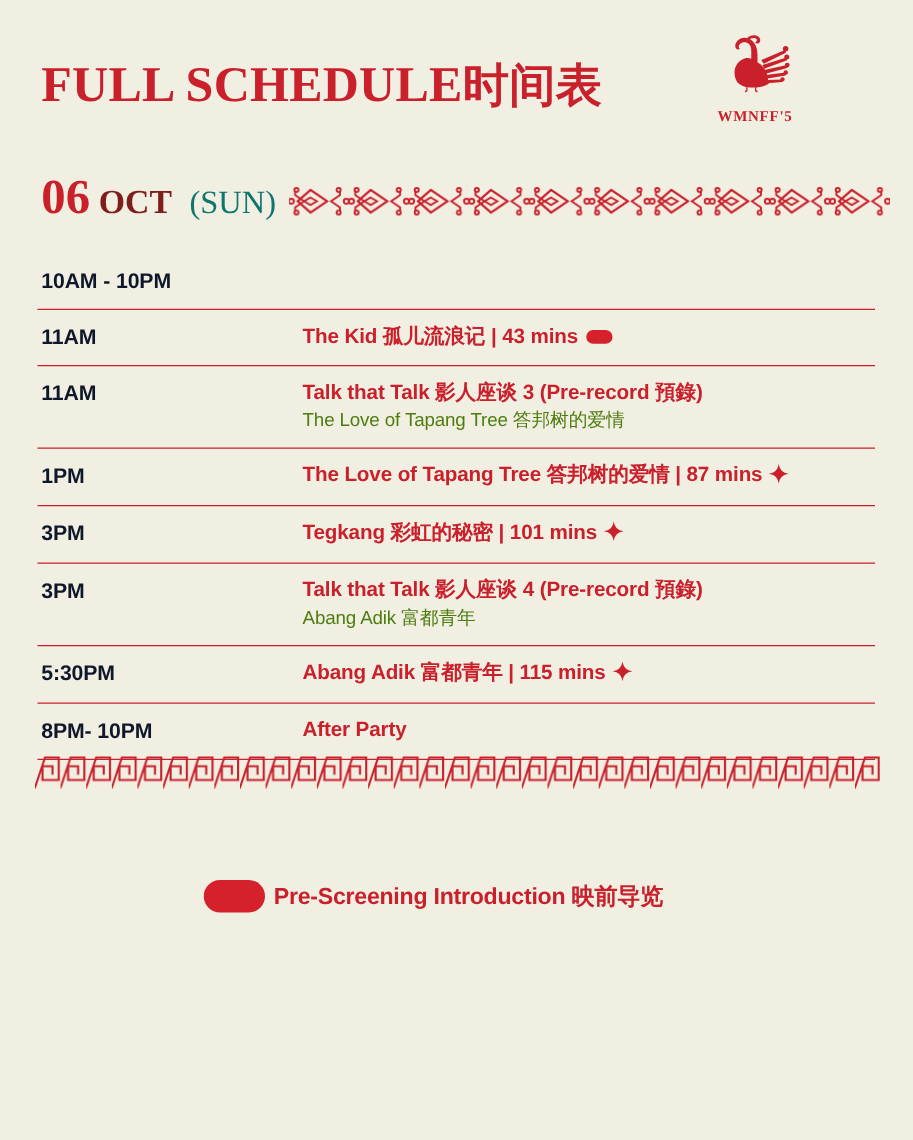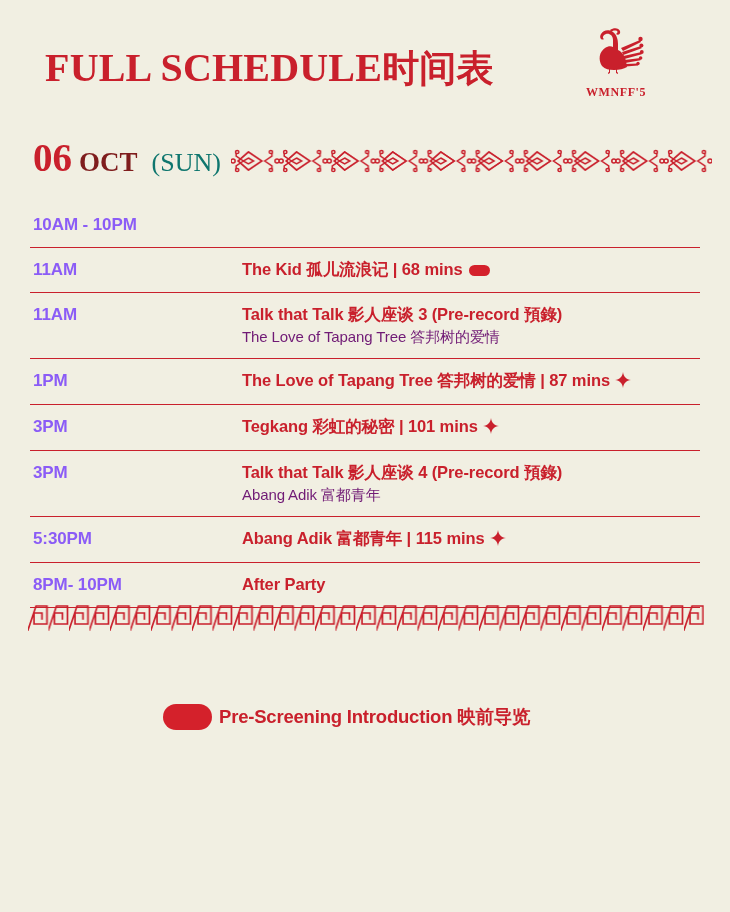--- a/index.html
+++ b/index.html
@@ -19,21 +19,21 @@
     position: relative;
     width: 730px;
     height: 912px;
     box-sizing: border-box;
   }
 
   
   .header {
     position: absolute;
     top: 26px;
-    left: 12px;
+    left: 0;
     width: 678px;
     height: 80px;
   }
   .page-title {
     position: absolute;
     left: 33px;
     top: 20px;
     font-family: "Liberation Serif", "DejaVu Serif", serif;
     font-weight: 700;
     font-size: 40px;
@@ -128,21 +128,21 @@
   }
   .srow.first { border-top: none; }
   .srow.last { border-bottom: 1.6px solid #c9202c; }
   .stime {
     width: 212px;
     flex: 0 0 212px;
     font-family: "Liberation Sans", sans-serif;
     font-weight: 700;
     font-size: 17px;
     line-height: 22px;
-    color: #8b5cf6;
+    color: #0f172a;
     letter-spacing: -0.1px;
     padding-left: 3px;
     box-sizing: border-box;
   }
   .sinfo {
     flex: 1 1 auto;
     padding-left: 0px;
   }
   .stitle {
     font-family: "Liberation Sans", sans-serif;
@@ -150,21 +150,21 @@
     font-size: 16.5px;
     line-height: 21px;
     color: #c9202c;
     letter-spacing: -0.1px;
   }
   .ssub {
     font-family: "Liberation Sans", sans-serif;
     font-weight: 400;
     font-size: 15px;
     line-height: 20px;
-    color: #701a75;
+    color: #4d7c0f;
     margin-top: 2px;
     letter-spacing: -0.1px;
   }
 
   
   .sparkle {
     display: inline-block;
     vertical-align: -2px;
     margin-left: 5px;
   }
@@ -294,21 +294,21 @@
 
     <div class="srow first">
       <div class="stime">10AM - 10PM</div>
       <div class="sinfo">
       </div>
     </div>
 
     <div class="srow">
       <div class="stime">11AM</div>
       <div class="sinfo">
-        <div class="stitle"><span>The Kid 孤儿流浪记 | 68 mins</span><span class="pill"></span></div>
+        <div class="stitle"><span>The Kid 孤儿流浪记 | 43 mins</span><span class="pill"></span></div>
       </div>
     </div>
 
     <div class="srow">
       <div class="stime">11AM</div>
       <div class="sinfo">
         <div class="stitle">Talk that Talk 影人座谈 3 (Pre-record 預錄)</div>
         <div class="ssub">The Love of Tapang Tree 答邦树的爱情</div>
       </div>
     </div>

